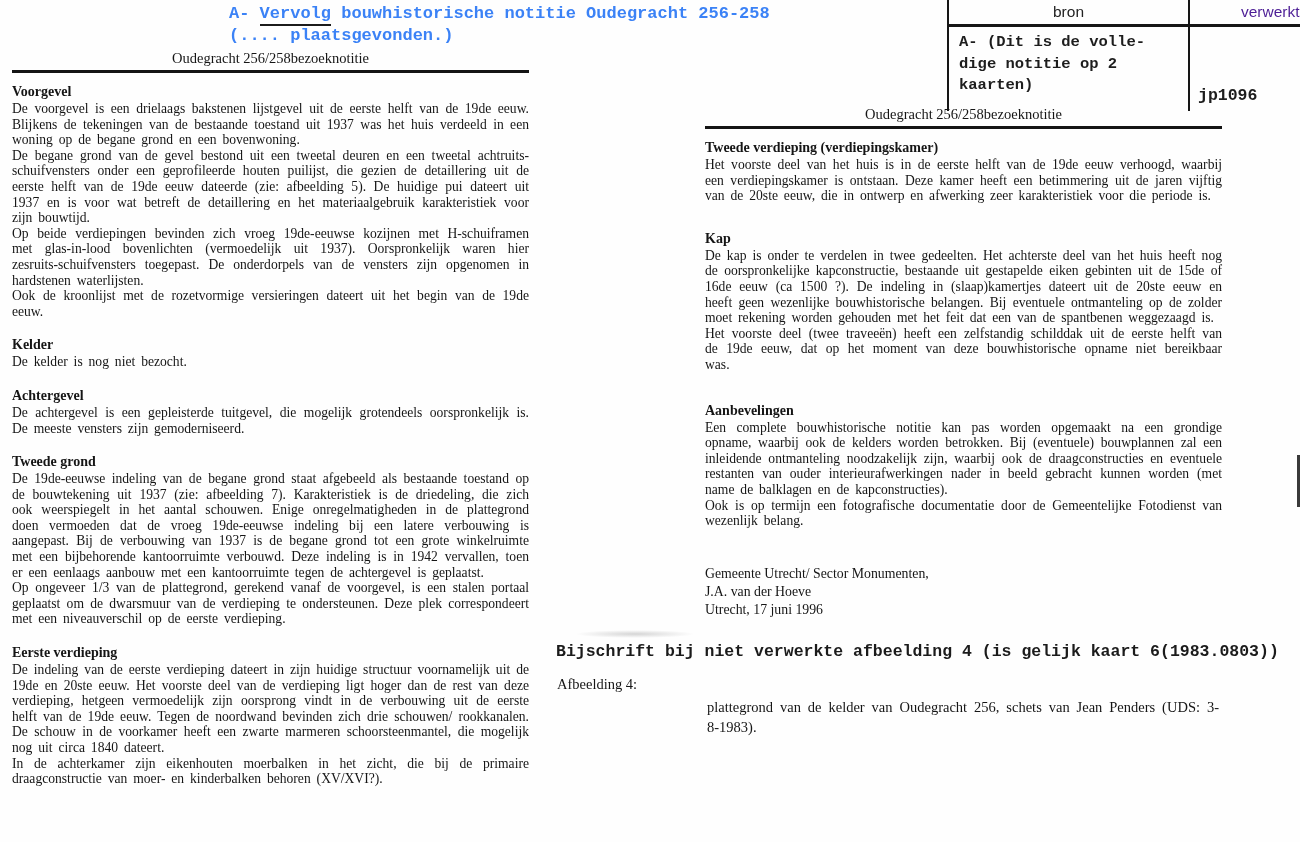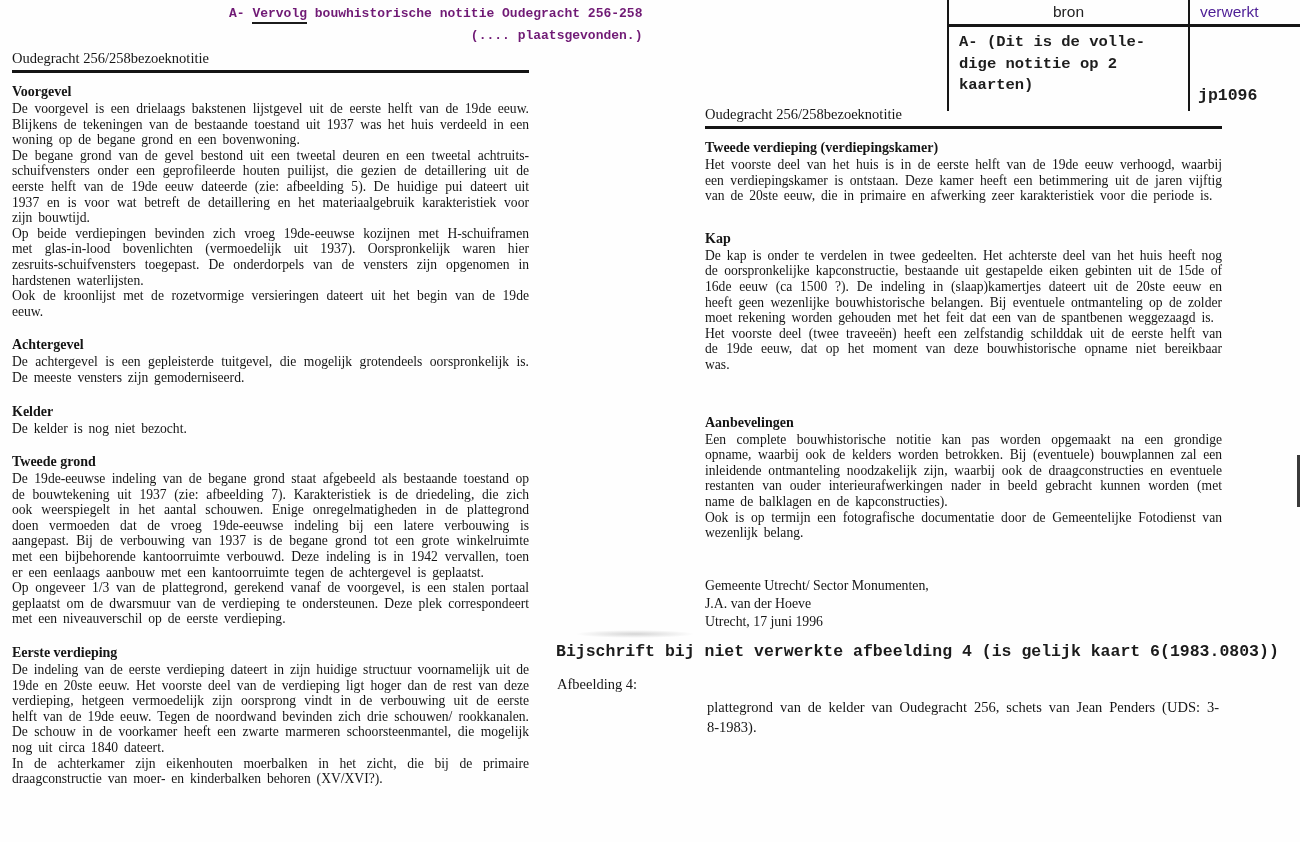--- a/index.html
+++ b/index.html
@@ -9,63 +9,63 @@
     font-family:"Liberation Serif", serif;
     color:#151515;
     overflow:hidden;
   }
   .page{position:relative;width:1300px;height:842px;background:#fefefe;}
 
   
   .title-block{
     position:absolute;left:229px;top:3px;
     font-family:"Liberation Mono", monospace;
-    font-weight:700;font-size:13px;line-height:22px;
-    color:#701a75;white-space:nowrap;text-align:right;
+    font-weight:700;font-size:17px;line-height:22px;
+    color:#3b82f6;white-space:nowrap;
   }
-  .title-line2{margin-left:15px;}
+  .title-line2{margin-left:0;}
   .u-word{border-bottom:2px solid #1b1b1b;padding-bottom:1px;}
 
   
   .stamp-table{position:absolute;left:947px;top:0;width:353px;}
   .st-row{display:flex;}
-  .st-head{border-bottom:3px solid #161616;height:24px;align-items:center;}
+  .st-head{border-bottom:3px solid #161616;height:24px;align-items:center;gap:41px;}
   .st-c1{width:243px;border-left:2px solid #161616;border-right:2px solid #161616;box-sizing:border-box;}
   .st-c2{flex:1;}
   .st-head .st-c1{text-align:center;font-family:"Liberation Sans", sans-serif;font-size:15.5px;color:#222;height:100%;line-height:24px;}
   .st-head .st-c2{font-family:"Liberation Sans", sans-serif;font-size:15.5px;color:#4c1d95;padding-left:10px;line-height:24px;}
   .st-body{height:84px;}
   .st-body .st-c1{
     font-family:"Liberation Mono", monospace;font-size:15.5px;line-height:21.5px;
     font-weight:700;padding:5px 2px 0 10px;white-space:pre-line;color:#1d1d1d;
   }
   .st-body .st-c2{
     font-family:"Liberation Mono", monospace;font-size:16.5px;font-weight:600;
     display:flex;align-items:flex-end;padding:0 0 6px 8px;color:#1d1d1d;text-align:center;
   }
 
   
   .col{position:absolute;width:517px;}
   .col-left{left:12px;top:50px;}
   .col-right{left:705px;top:106px;}
   .col-header{
-    display:flex;justify-content:flex-start;align-items:flex-end;
+    display:flex;justify-content:center;align-items:flex-end;
     font-size:14.5px;padding-bottom:3px;border-bottom:3px solid #141414;
   }
   .sections{margin-top:11px;}
   .section{margin-top:18px;}
   .section:first-child{margin-top:0;}
   .sec-heading{font-weight:700;font-size:14px;margin-bottom:1px;}
   .para{
     margin:0;font-size:13.6px;line-height:15.6px;
     text-align:justify;word-spacing:2.5px;
   }
   
   .col-right .section:nth-child(2){margin-top:27px;}
-  .col-right .section:nth-child(3){margin-top:42px;}
+  .col-right .section:nth-child(3){margin-top:30px;}
 
   .signature{margin-top:36px;font-size:13.8px;line-height:18px;}
 
   
   .bijschrift{
     position:absolute;left:556px;top:642px;
     font-family:"Liberation Mono", monospace;font-size:16.5px;font-weight:600;
     white-space:nowrap;color:#1b1b1b;
   }
   .afb-label{position:absolute;left:557px;top:676px;font-size:14.5px;text-align:center;}
@@ -109,26 +109,26 @@
     </div>
     <div class="sections" id="left-sections">
         <div class="section">
           <div class="sec-heading">Voorgevel</div>
           <p class="para">De voorgevel is een drielaags bakstenen lijstgevel uit de eerste helft van de 19de eeuw. Blijkens de tekeningen van de bestaande toestand uit 1937 was het huis verdeeld in een woning op de begane grond en een bovenwoning.</p>
           <p class="para">De begane grond van de gevel bestond uit een tweetal deuren en een tweetal achtruits-schuifvensters onder een geprofileerde houten puilijst, die gezien de detaillering uit de eerste helft van de 19de eeuw dateerde (zie: afbeelding 5). De huidige pui dateert uit 1937 en is voor wat betreft de detaillering en het materiaalgebruik karakteristiek voor zijn bouwtijd.</p>
           <p class="para">Op beide verdiepingen bevinden zich vroeg 19de-eeuwse kozijnen met H-schuiframen met glas-in-lood bovenlichten (vermoedelijk uit 1937). Oorspronkelijk waren hier zesruits-schuifvensters toegepast. De onderdorpels van de vensters zijn opgenomen in hardstenen waterlijsten.</p>
           <p class="para">Ook de kroonlijst met de rozetvormige versieringen dateert uit het begin van de 19de eeuw.</p>
         </div>
         <div class="section">
+          <div class="sec-heading">Kelder</div>
+          <p class="para">De kelder is nog niet bezocht.</p>
+        </div>
+        <div class="section">
           <div class="sec-heading">Achtergevel</div>
           <p class="para">De achtergevel is een gepleisterde tuitgevel, die mogelijk grotendeels oorspronkelijk is. De meeste vensters zijn gemoderniseerd.</p>
-        </div>
-        <div class="section">
-          <div class="sec-heading">Kelder</div>
-          <p class="para">De kelder is nog niet bezocht.</p>
         </div>
         <div class="section">
           <div class="sec-heading">Tweede grond</div>
           <p class="para">De 19de-eeuwse indeling van de begane grond staat afgebeeld als bestaande toestand op de bouwtekening uit 1937 (zie: afbeelding 7). Karakteristiek is de driedeling, die zich ook weerspiegelt in het aantal schouwen. Enige onregelmatigheden in de plattegrond doen vermoeden dat de vroeg 19de-eeuwse indeling bij een latere verbouwing is aangepast. Bij de verbouwing van 1937 is de begane grond tot een grote winkelruimte met een bijbehorende kantoorruimte verbouwd. Deze indeling is in 1942 vervallen, toen er een eenlaags aanbouw met een kantoorruimte tegen de achtergevel is geplaatst.</p>
           <p class="para">Op ongeveer 1/3 van de plattegrond, gerekend vanaf de voorgevel, is een stalen portaal geplaatst om de dwarsmuur van de verdieping te ondersteunen. Deze plek correspondeert met een niveauverschil op de eerste verdieping.</p>
         </div>
         <div class="section">
           <div class="sec-heading">Eerste verdieping</div>
           <p class="para">De indeling van de eerste verdieping dateert in zijn huidige structuur voornamelijk uit de 19de en 20ste eeuw. Het voorste deel van de verdieping ligt hoger dan de rest van deze verdieping, hetgeen vermoedelijk zijn oorsprong vindt in de verbouwing uit de eerste helft van de 19de eeuw. Tegen de noordwand bevinden zich drie schouwen/ rookkanalen. De schouw in de voorkamer heeft een zwarte marmeren schoorsteenmantel, die mogelijk nog uit circa 1840 dateert.</p>
           <p class="para">In de achterkamer zijn eikenhouten moerbalken in het zicht, die bij de primaire draagconstructie van moer- en kinderbalken behoren (XV/XVI?).</p>
@@ -137,21 +137,21 @@
   </div>
 
   <div class="col col-right">
     <div class="col-header">
       <span>Oudegracht 256/258</span>
       <span>bezoeknotitie</span>
     </div>
     <div class="sections" id="right-sections">
         <div class="section">
           <div class="sec-heading">Tweede verdieping (verdiepingskamer)</div>
-          <p class="para">Het voorste deel van het huis is in de eerste helft van de 19de eeuw verhoogd, waarbij een verdiepingskamer is ontstaan. Deze kamer heeft een betimmering uit de jaren vijftig van de 20ste eeuw, die in primaire en afwerking zeer karakteristiek voor die periode is.</p>
+          <p class="para">Het voorste deel van het huis is in de eerste helft van de 19de eeuw verhoogd, waarbij een verdiepingskamer is ontstaan. Deze kamer heeft een betimmering uit de jaren vijftig van de 20ste eeuw, die in ontwerp en afwerking zeer karakteristiek voor die periode is.</p>
         </div>
         <div class="section">
           <div class="sec-heading">Kap</div>
           <p class="para">De kap is onder te verdelen in twee gedeelten. Het achterste deel van het huis heeft nog de oorspronkelijke kapconstructie, bestaande uit gestapelde eiken gebinten uit de 15de of 16de eeuw (ca 1500 ?). De indeling in (slaap)kamertjes dateert uit de 20ste eeuw en heeft geen wezenlijke bouwhistorische belangen. Bij eventuele ontmanteling op de zolder moet rekening worden gehouden met het feit dat een van de spantbenen weggezaagd is.</p>
           <p class="para">Het voorste deel (twee traveeën) heeft een zelfstandig schilddak uit de eerste helft van de 19de eeuw, dat op het moment van deze bouwhistorische opname niet bereikbaar was.</p>
         </div>
         <div class="section">
           <div class="sec-heading">Aanbevelingen</div>
           <p class="para">Een complete bouwhistorische notitie kan pas worden opgemaakt na een grondige opname, waarbij ook de kelders worden betrokken. Bij (eventuele) bouwplannen zal een inleidende ontmanteling noodzakelijk zijn, waarbij ook de draagconstructies en eventuele restanten van ouder interieurafwerkingen nader in beeld gebracht kunnen worden (met name de balklagen en de kapconstructies).</p>
           <p class="para">Ook is op termijn een fotografische documentatie door de Gemeentelijke Fotodienst van wezenlijk belang.</p>

